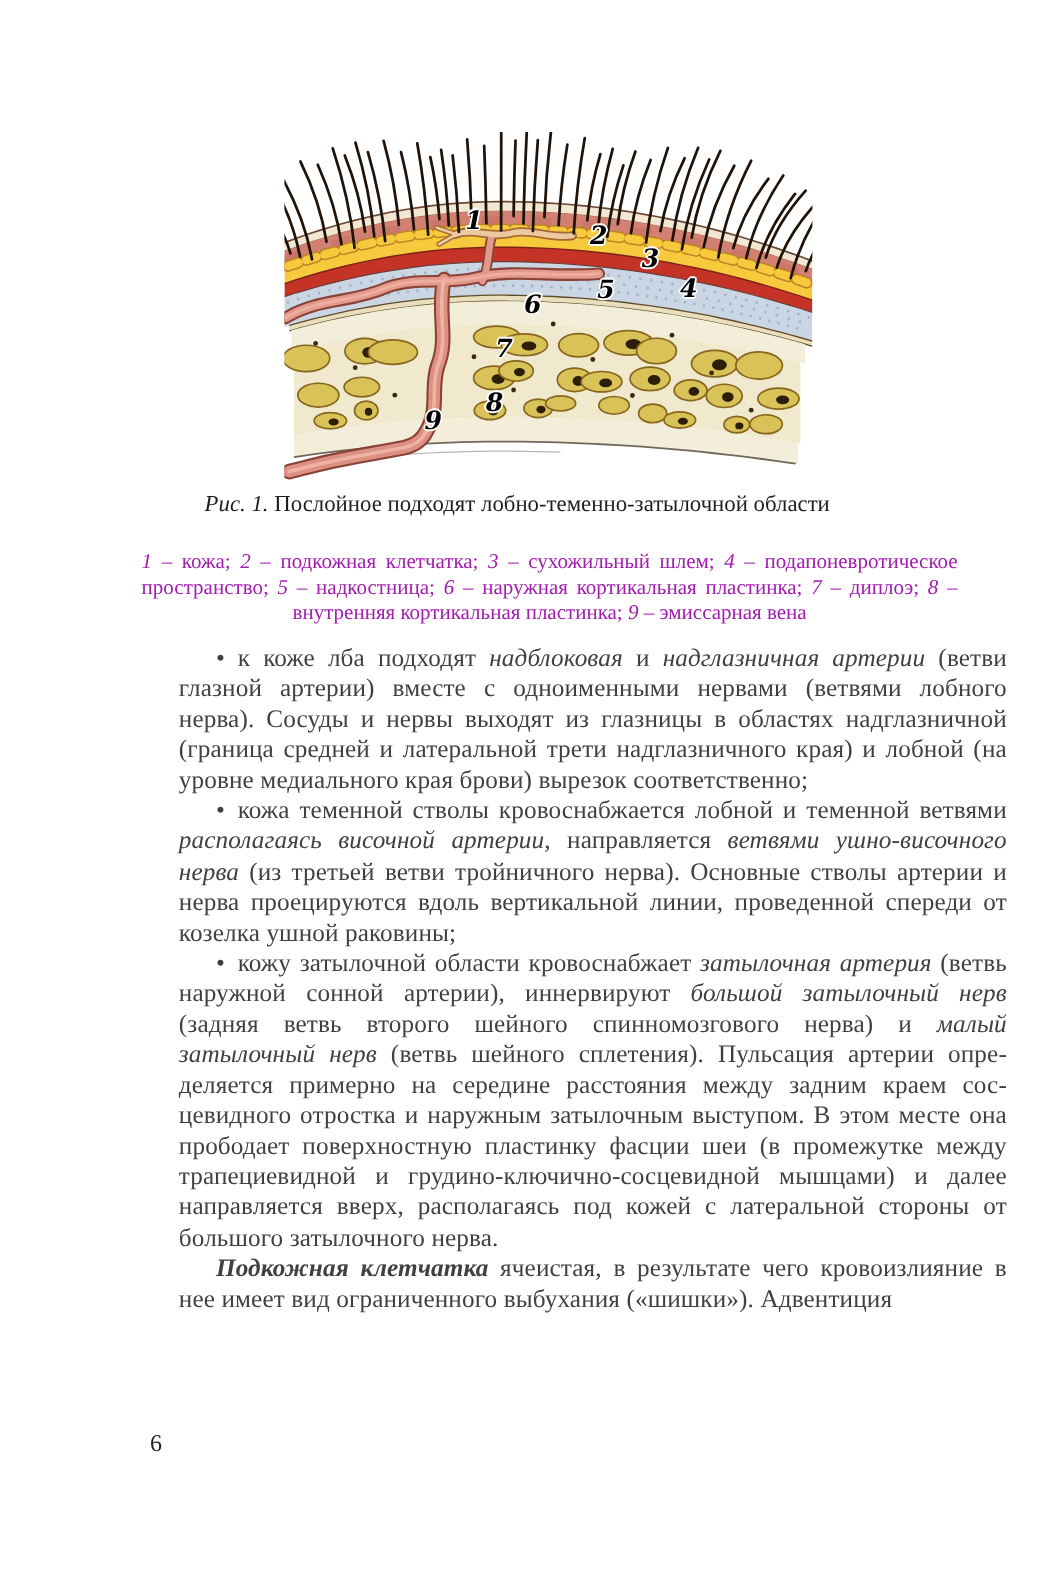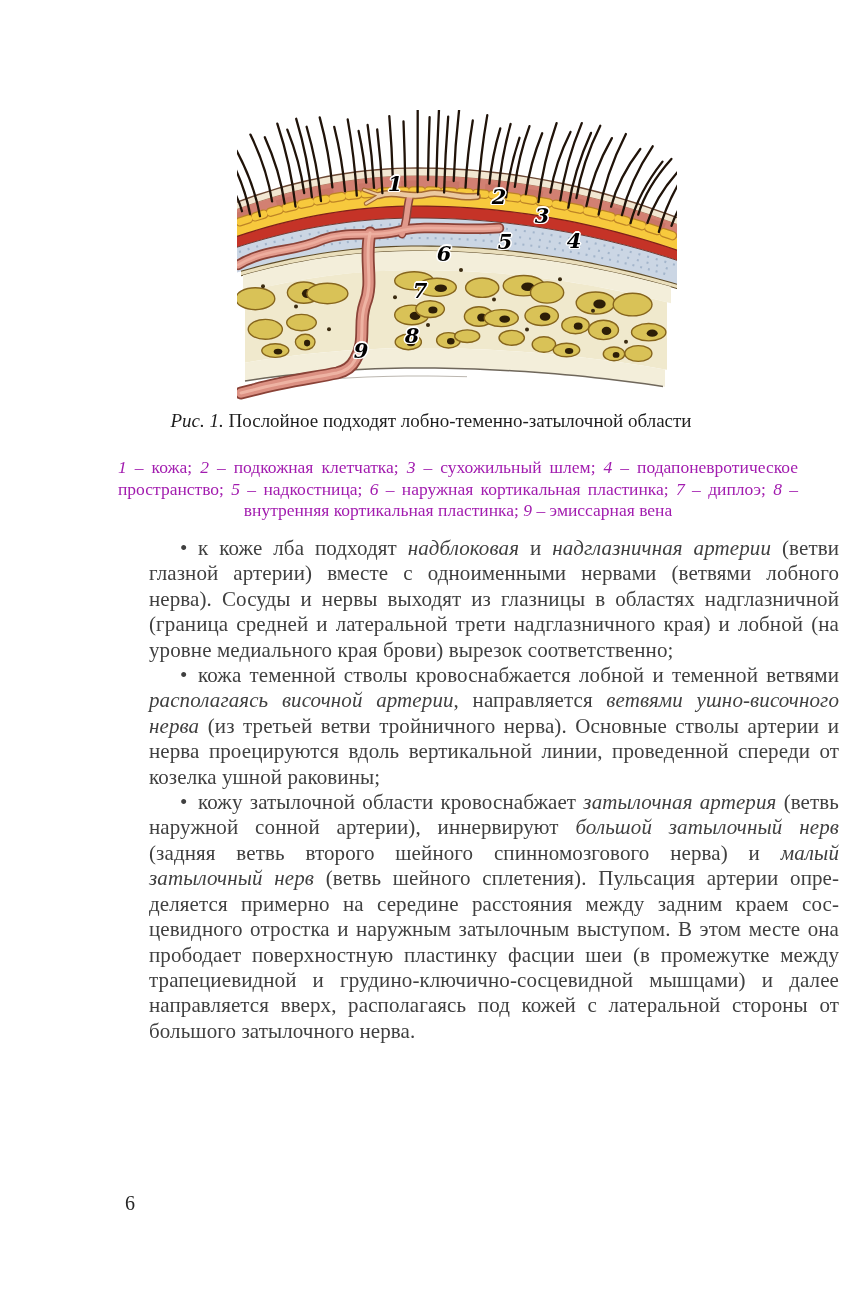--- a/index.html
+++ b/index.html
@@ -205,16 +205,17 @@
   </div>
 
   <p class="caption"><i>Рис. 1.</i><span> Послойное подходят лобно-теменно-затылочной области</span><br></p>
 
   <p class="legend"><i>1</i><span> – кожа; </span><i>2</i><span> – подкожная клетчатка; </span><i>3</i><span> – сухожильный шлем; </span><i>4</i><span> – подапоневротическое простран­ство; </span><i>5</i><span> – надкостница; </span><i>6</i><span> – наружная кортикальная пластинка; </span><i>7</i><span> – диплоэ; </span><i>8</i><span> – внутренняя кор­тикальная пластинка; </span><i>9</i><span> – эмиссарная вена</span></p>
 
   <div class="bodytext">
     <p><span>• к коже лба подходят </span><i>надблоковая</i><span> и </span><i>надглазничная артерии</i><span> (ветви глазной артерии) вместе с одноименными нервами (ветвями лобного нерва). Сосуды и нервы выходят из глазницы в областях надглазничной (граница средней и латеральной трети надглазничного края) и лобной (на уровне медиального края брови) вырезок соответственно;</span></p>
     <p><span>• кожа теменной стволы кровоснабжается лобной и теменной ветвями </span><i>располагаясь височной артерии</i><span>, направляется </span><i>ветвями ушно-височного нерва</i><span> (из третьей ветви тройничного нерва). Основные стволы артерии и нерва проецируются вдоль вертикальной линии, проведенной спереди от козелка ушной раковины;</span></p>
     <p><span>• кожу затылочной области кровоснабжает </span><i>затылочная артерия</i><span> (ветвь наружной сонной артерии), иннервируют </span><i>большой затылочный нерв</i><span> (задняя ветвь второго шейного спинномозгового нерва) и </span><i>малый затылочный нерв</i><span> (ветвь шейного сплетения). Пульсация артерии опре­деляется примерно на середине расстояния между задним краем сос­цевидного отростка и наружным затылочным выступом. В этом месте она прободает поверхностную пластинку фасции шеи (в промежутке между трапециевидной и грудино-ключично-сосцевидной мышцами) и далее направляется вверх, располагаясь под кожей с латеральной стороны от большого затылочного нерва.</span></p>
+    <p><span class="bi">Подкожная клетчатка</span><span> ячеистая, в результате чего кровоизлияние в нее имеет вид ограниченного выбухания («шишки»). Адвентиция</span></p>
   </div>
 
   <div class="pagenum">6</div>
 </div>
 
 </body></html>

